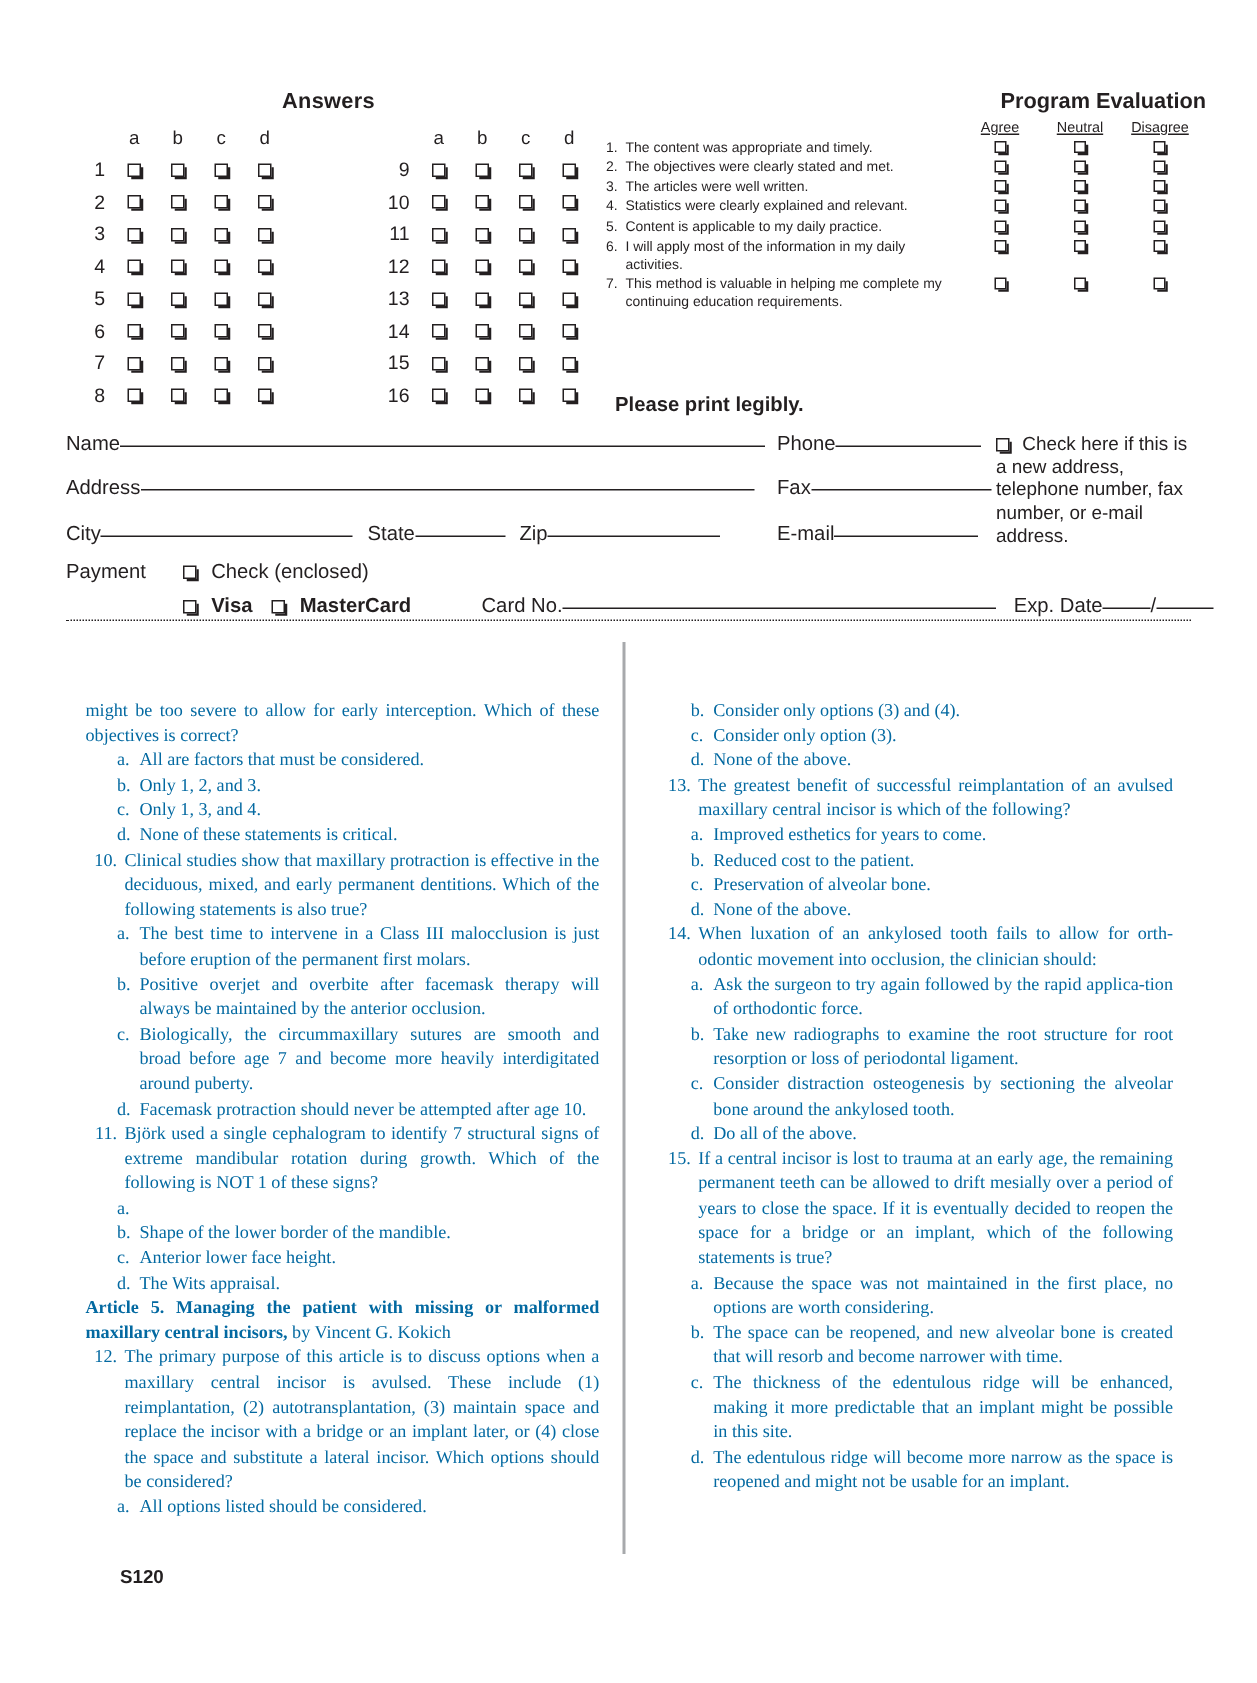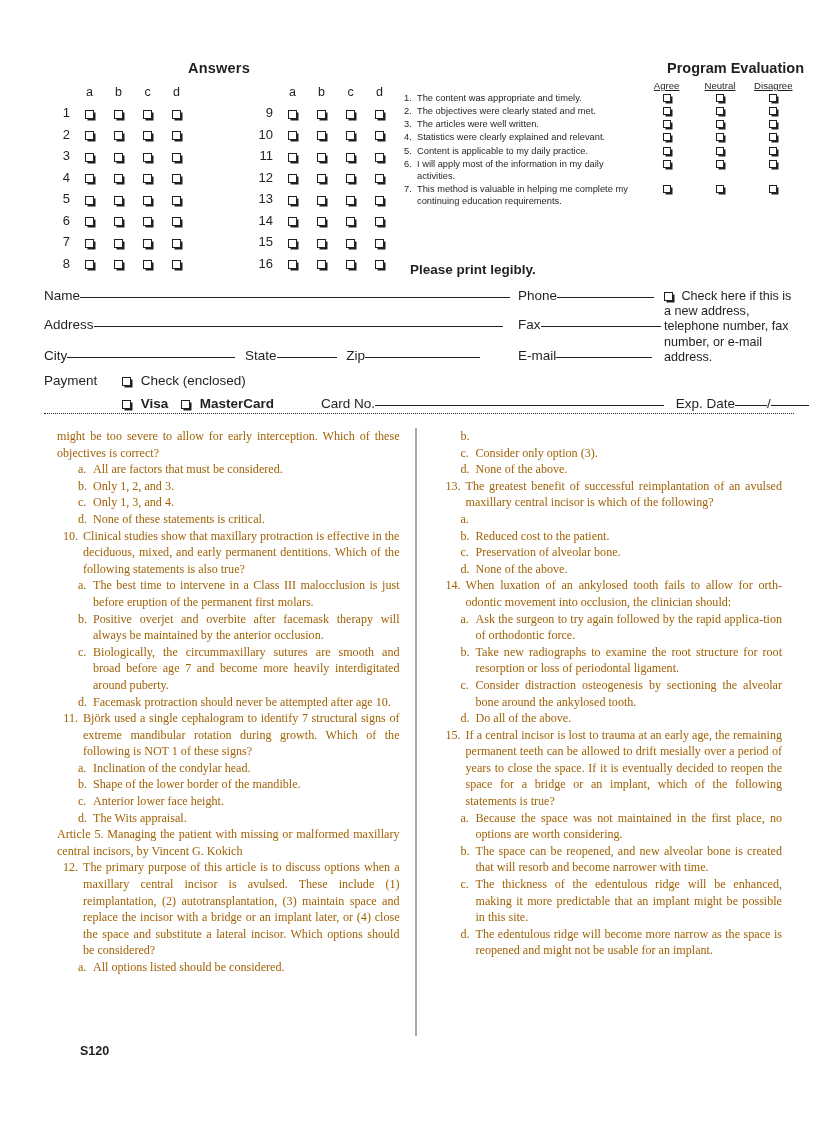--- a/index.html
+++ b/index.html
@@ -150,41 +150,42 @@
     left: 57px; top: 428px;
     width: 725px;
     display: flex;
   }
   .col {
     width: 345px;
     font-family: "Liberation Serif", serif;
     font-size: 12.1px;
     line-height: 16.6px;
     text-align: justify;
-    color: #a16207;
+    color: #0369a1;
+    margin-top: 37px;
   }
   #col-left { padding-right: 12px; }
   #col-right { padding-left: 28px; }
   #col-divider {
     position: absolute;
     left: 415px; top: 428px;
     width: 1.6px;
     height: 608px;
     background: #a7a9ac;
   }
 
   .q { display: flex; margin: 0; }
   .q-num { width: 21px; flex: none; text-align: right; padding-right: 5px; }
   .q-body { flex: 1; }
   .opt { display: flex; margin: 0; padding-left: 21px; }
   .opt-let { width: 15px; flex: none; }
   .opt-body { flex: 1; }
   .cont { margin: 0; }
   .article-head { margin: 0; text-align: left; }
-  .article-head b { font-weight: normal; }
+  .article-head b { font-weight: bold; }
   .jt { text-align: justify; }
 
   
   #folio {
     position: absolute;
     left: 80px; top: 1044px;
     font-family: "Liberation Sans", sans-serif;
     font-size: 12.5px;
     font-weight: bold;
     color: #231f20;
@@ -518,21 +519,20 @@
         <div class="opt">
           <span class="opt-let">d.</span>
           <span class="opt-body jt">Facemask protraction should never be attempted after age 10.</span>
         </div>
         <div class="q">
           <span class="q-num">11.</span>
           <span class="q-body jt">Björk used a single cephalogram to identify 7 structural signs of extreme mandibular rotation during growth. Which of the following is NOT 1 of these signs?</span>
         </div>
         <div class="opt">
           <span class="opt-let">a.</span>
-          <span class="opt-body jt">Inclination of the condylar head.</span>
         </div>
         <div class="opt">
           <span class="opt-let">b.</span>
           <span class="opt-body jt">Shape of the lower border of the mandible.</span>
         </div>
         <div class="opt">
           <span class="opt-let">c.</span>
           <span class="opt-body jt">Anterior lower face height.</span>
         </div>
         <div class="opt">
@@ -545,35 +545,37 @@
           <span class="q-body jt">The primary purpose of this article is to discuss options when a maxillary central incisor is avulsed. These include (1) reimplantation, (2) autotransplantation, (3) maintain space and replace the incisor with a bridge or an implant later, or (4) close the space and substitute a lateral incisor. Which options should be considered?</span>
         </div>
         <div class="opt">
           <span class="opt-let">a.</span>
           <span class="opt-body jt">All options listed should be considered.</span>
         </div>
       </div>
     <div class="col" id="col-right">
         <div class="opt">
           <span class="opt-let">b.</span>
+          <span class="opt-body jt">Consider only options (3) and (4).</span>
         </div>
         <div class="opt">
           <span class="opt-let">c.</span>
           <span class="opt-body jt">Consider only option (3).</span>
         </div>
         <div class="opt">
           <span class="opt-let">d.</span>
           <span class="opt-body jt">None of the above.</span>
         </div>
         <div class="q">
           <span class="q-num">13.</span>
           <span class="q-body jt">The greatest benefit of successful reimplantation of an avulsed maxillary central incisor is which of the following?</span>
         </div>
         <div class="opt">
           <span class="opt-let">a.</span>
+          <span class="opt-body jt">Improved esthetics for years to come.</span>
         </div>
         <div class="opt">
           <span class="opt-let">b.</span>
           <span class="opt-body jt">Reduced cost to the patient.</span>
         </div>
         <div class="opt">
           <span class="opt-let">c.</span>
           <span class="opt-body jt">Preservation of alveolar bone.</span>
         </div>
         <div class="opt">

